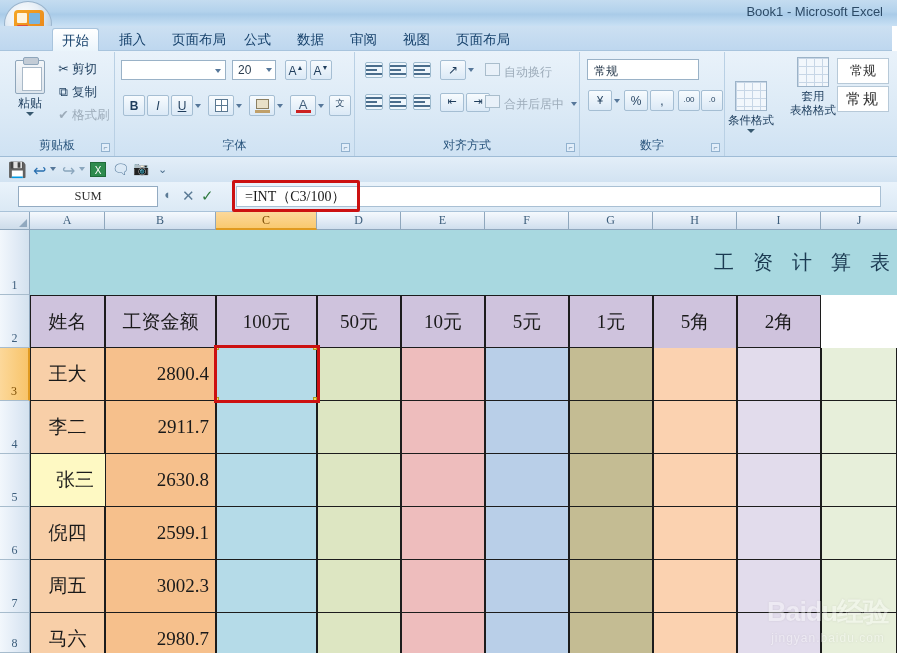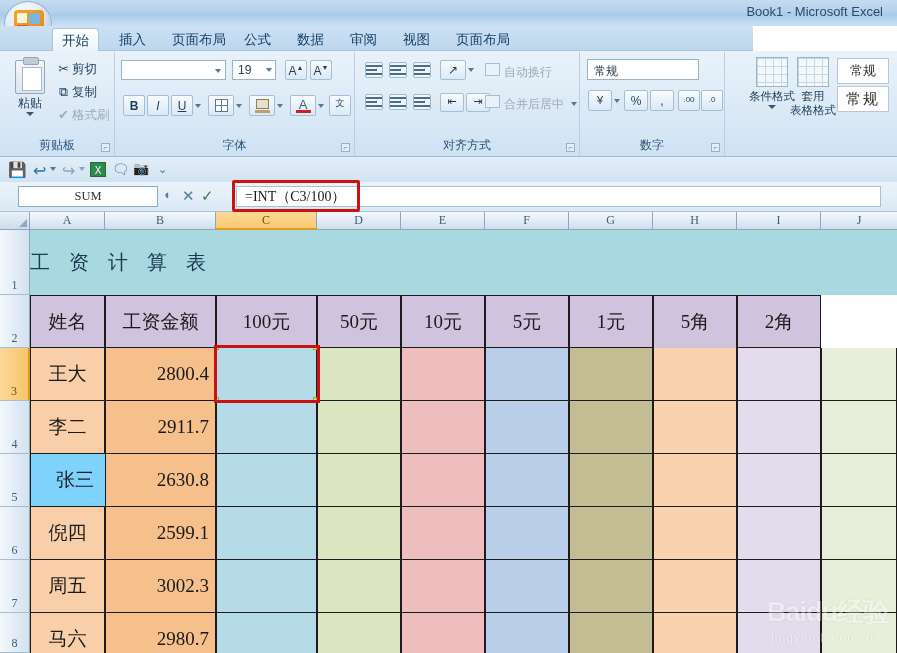--- a/index.html
+++ b/index.html
@@ -36,21 +36,21 @@
     overflow: hidden;
   }
   .orb-sq { position: absolute; border-radius: 1px; }
   .orb-s1 { left: 3px; top: 3px; width: 10px; height: 10px; background: #fff4dc; }
   .orb-s2 { left: 15px; top: 3px; width: 11px; height: 11px; background: #7ab5e0; }
   .orb-s3 { left: 3px; top: 15px; width: 11px; height: 11px; background: #e04a3c; }
   .orb-s4 { left: 16px; top: 16px; width: 10px; height: 10px; background: #86c24a; }
 
   
   .tabstrip {
-    position: absolute; left: 0; top: 26px; width: 753px; height: 25px;
+    position: absolute; left: 0; top: 26px; width: 892px; height: 25px;
     background: linear-gradient(to bottom, #cce0f2 0%, #bed7ef 100%);
     border-bottom: 1px solid #a8c4dd;
     font-family: Liberation Mono, monospace;
   }
   .tab {
     position: absolute; top: 2px; height: 23px;
     font-size: 13.5px; color: #16416b;
     padding: 3px 9px 0 9px;
     cursor: default;
     white-space: nowrap;
@@ -263,21 +263,21 @@
 
   .cell {
     position: absolute;
     border-right: 1px solid #1c1c1c; border-bottom: 1px solid #1c1c1c;
     font-family: "Liberation Serif", serif;
     overflow: hidden; white-space: nowrap;
     cursor: default;
   }
   .cell.title-cell {
     border: none; background: #a8d8e0;
-    font-size: 20px; color: #1b3a52; text-align: left;
+    font-size: 20px; color: #1b3a52; text-align: right;
     letter-spacing: 7px;
   }
   .cell.hdr {
     background: #cfc3dd; font-size: 19px; color: #1a1a1a; text-align: center;
     border-top: 1px solid #1c1c1c; border-left: 1px solid #1c1c1c;
   }
   .cell.body { font-size: 19px; color: #1a1a1a; border-left: 1px solid #1c1c1c; }
   .cell.name-cell { text-align: center; }
   .cell.amount-cell { text-align: right; padding-right: 6px; }
 
@@ -351,21 +351,21 @@
       <span class="ci">✔</span><span>格式刷</span>
     </div>
     <div class="grp-label">剪贴板</div>
     <div class="grp-dialog">⌐</div>
   </div>
 
   <div class="grp" style="left:115px; width:240px;">
     <div class="fontname-box">
       <span class="combo-arrow"></span>
     </div>
-    <div class="fontsize-box">19</div>
+    <div class="fontsize-box">20</div>
     <span class="combo-arrow" style="left:151px; top:16px;"></span>
     <div class="mini-btn" style="left:170px; top:8px; width:22px; height:20px; padding-top:3px;"><span>A</span><sup style="font-size:7px;">▲</sup></div>
     <div class="mini-btn" style="left:195px; top:8px; width:22px; height:20px; padding-top:3px;"><span>A</span><sup style="font-size:7px;">▼</sup></div>
 
     <div class="mini-btn" style="left:8px;  top:43px; width:22px; height:21px; padding-top:4px; font-weight:bold;">B</div>
     <div class="mini-btn" style="left:32px; top:43px; width:22px; height:21px; padding-top:4px; font-style:italic;">I</div>
     <div class="mini-btn" style="left:56px; top:43px; width:22px; height:21px; padding-top:4px; text-decoration:underline;">U</div>
     <span class="combo-arrow" style="left:80px; top:52px;"></span>
 
     <div class="mini-btn" style="left:93px; top:43px; width:26px; height:21px;">
@@ -421,21 +421,21 @@
     <span class="combo-arrow" style="left:34px; top:47px;"></span>
     <div class="mini-btn" style="left:44px; top:38px; width:24px; height:21px; padding-top:4px;">%</div>
     <div class="mini-btn" style="left:70px; top:38px; width:24px; height:21px; padding-top:4px;">,</div>
     <div class="mini-btn" style="left:98px; top:38px; width:22px; height:21px; padding-top:5px; font-size:8px;">.00</div>
     <div class="mini-btn" style="left:121px; top:38px; width:22px; height:21px; padding-top:5px; font-size:8px;">.0</div>
     <div class="grp-label">数字</div>
     <div class="grp-dialog">⌐</div>
   </div>
 
   <div class="grp" style="left:725px; width:172px; border-right:none;">
-    <div class="style-big" style="left:21px;">
+    <div class="style-big" style="left:0;margin-top:24px;">
       <div class="style-ico"></div>
       <div class="style-lbl">条件格式</div>
       <div class="paste-arrow" style="margin-top:2px;"></div>
     </div>
     <div class="style-big" style="left:62px;">
       <div class="style-ico"></div>
       <div class="style-lbl" style="white-space:pre-line;">套用
 表格格式</div>
     </div>
     <div class="cellstyle-box" style="top:6px; font-size:13px;">常规</div>
@@ -534,21 +534,21 @@
   <div class="cell body amount-cell" style="left:105px; top:189px; width:111px; height:53px; line-height:51px; background:#f6c08c;">2911.7</div>
   <div class="cell body" style="left:216px; top:189px; width:101px; height:53px; background:#b5dbe8;"></div>
   <div class="cell body" style="left:317px; top:189px; width:84px;  height:53px; background:#dde6c2;"></div>
   <div class="cell body" style="left:401px; top:189px; width:84px;  height:53px; background:#eebdbd;"></div>
   <div class="cell body" style="left:485px; top:189px; width:84px;  height:53px; background:#b9cfe8;"></div>
   <div class="cell body" style="left:569px; top:189px; width:84px;  height:53px; background:#c4bc93;"></div>
   <div class="cell body" style="left:653px; top:189px; width:84px;  height:53px; background:#fbd2b0;"></div>
   <div class="cell body" style="left:737px; top:189px; width:84px;  height:53px; background:#e2dcec;"></div>
   <div class="cell body" style="left:821px; top:189px; width:76px;  height:53px; background:#e7efda;"></div>
 
-  <div class="cell body name-cell" style="left:30px;  top:242px; width:90px;  height:53px; line-height:51px; background:#7dd3fc;">张三</div>
+  <div class="cell body name-cell" style="left:30px;  top:242px; width:90px;  height:53px; line-height:51px; background:#fef9c3;">张三</div>
   <div class="cell body amount-cell" style="left:105px; top:242px; width:111px; height:53px; line-height:51px; background:#f6c08c;">2630.8</div>
   <div class="cell body" style="left:216px; top:242px; width:101px; height:53px; background:#b5dbe8;"></div>
   <div class="cell body" style="left:317px; top:242px; width:84px;  height:53px; background:#dde6c2;"></div>
   <div class="cell body" style="left:401px; top:242px; width:84px;  height:53px; background:#eebdbd;"></div>
   <div class="cell body" style="left:485px; top:242px; width:84px;  height:53px; background:#b9cfe8;"></div>
   <div class="cell body" style="left:569px; top:242px; width:84px;  height:53px; background:#c4bc93;"></div>
   <div class="cell body" style="left:653px; top:242px; width:84px;  height:53px; background:#fbd2b0;"></div>
   <div class="cell body" style="left:737px; top:242px; width:84px;  height:53px; background:#e2dcec;"></div>
   <div class="cell body" style="left:821px; top:242px; width:76px;  height:53px; background:#e7efda;"></div>
 

